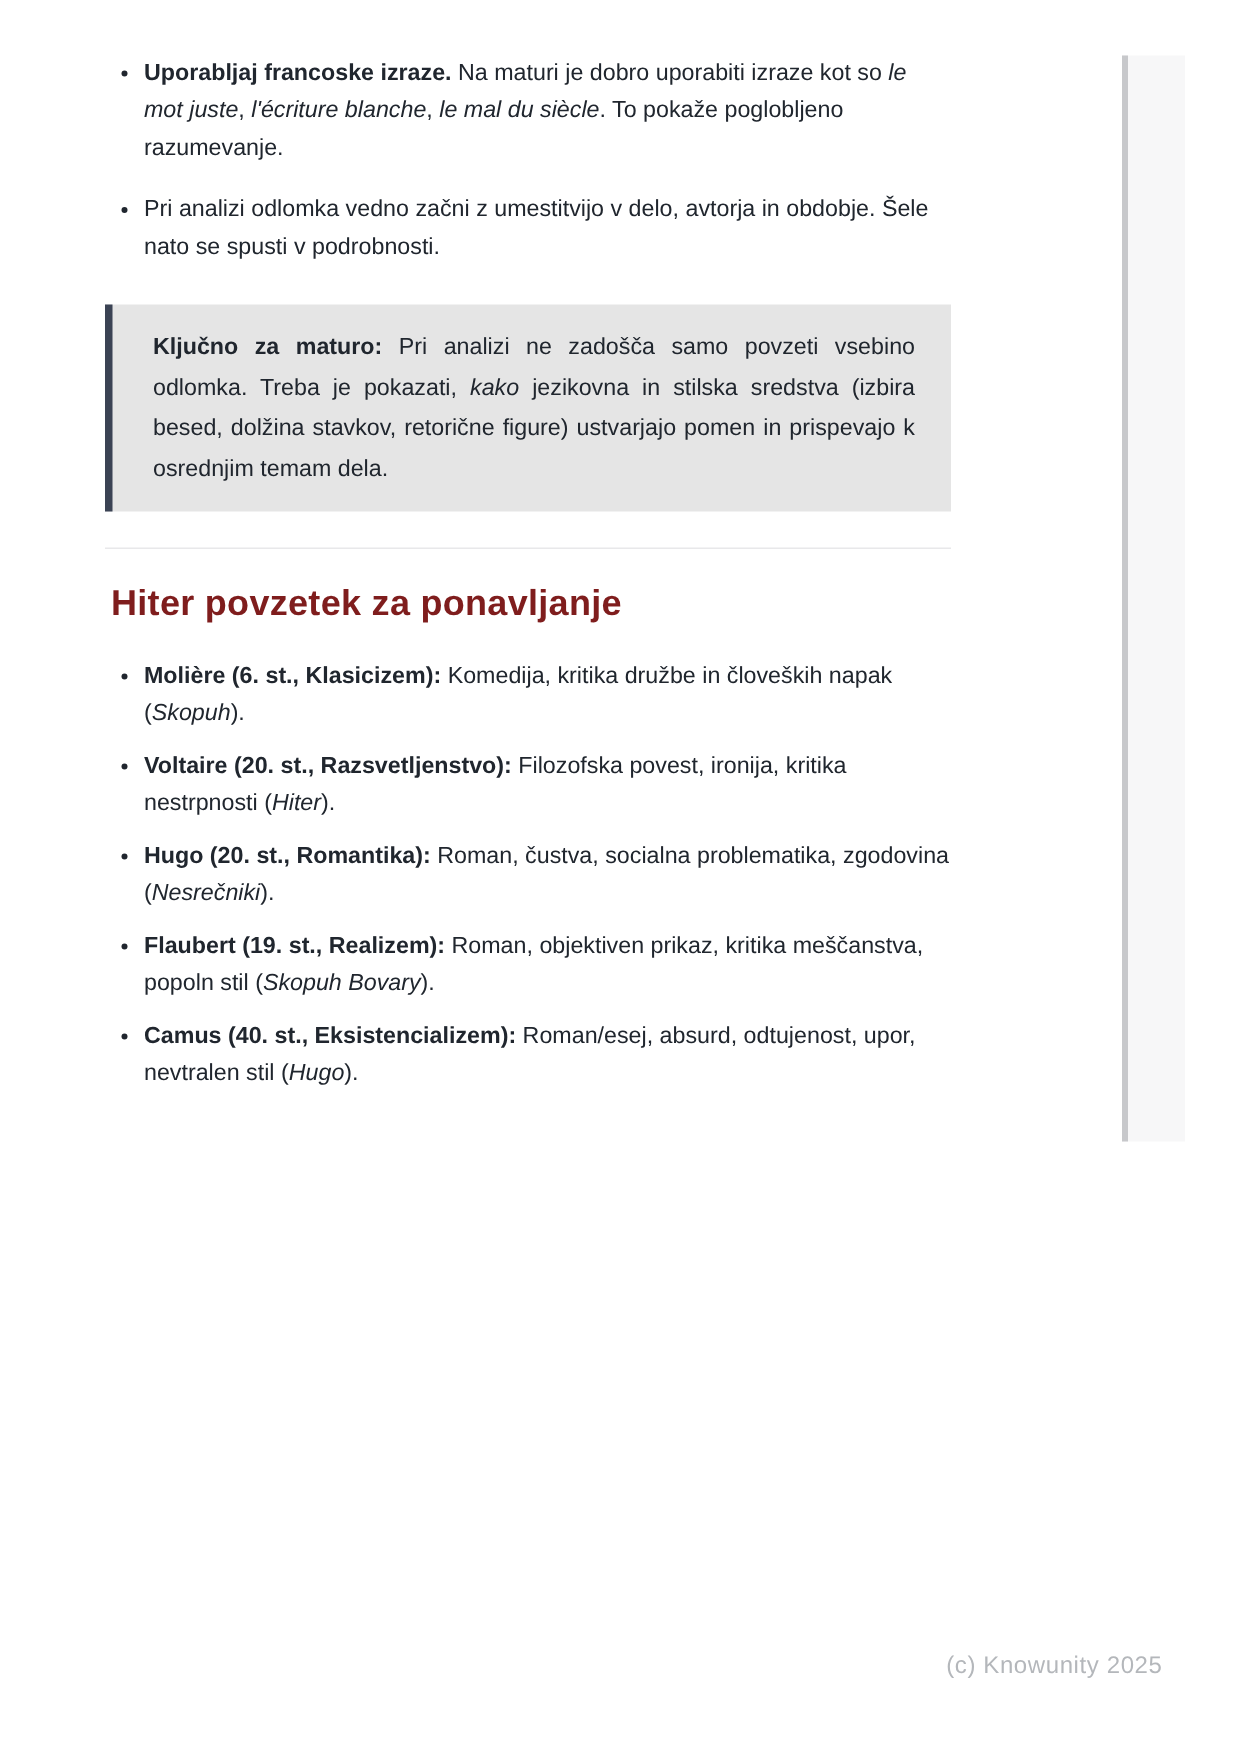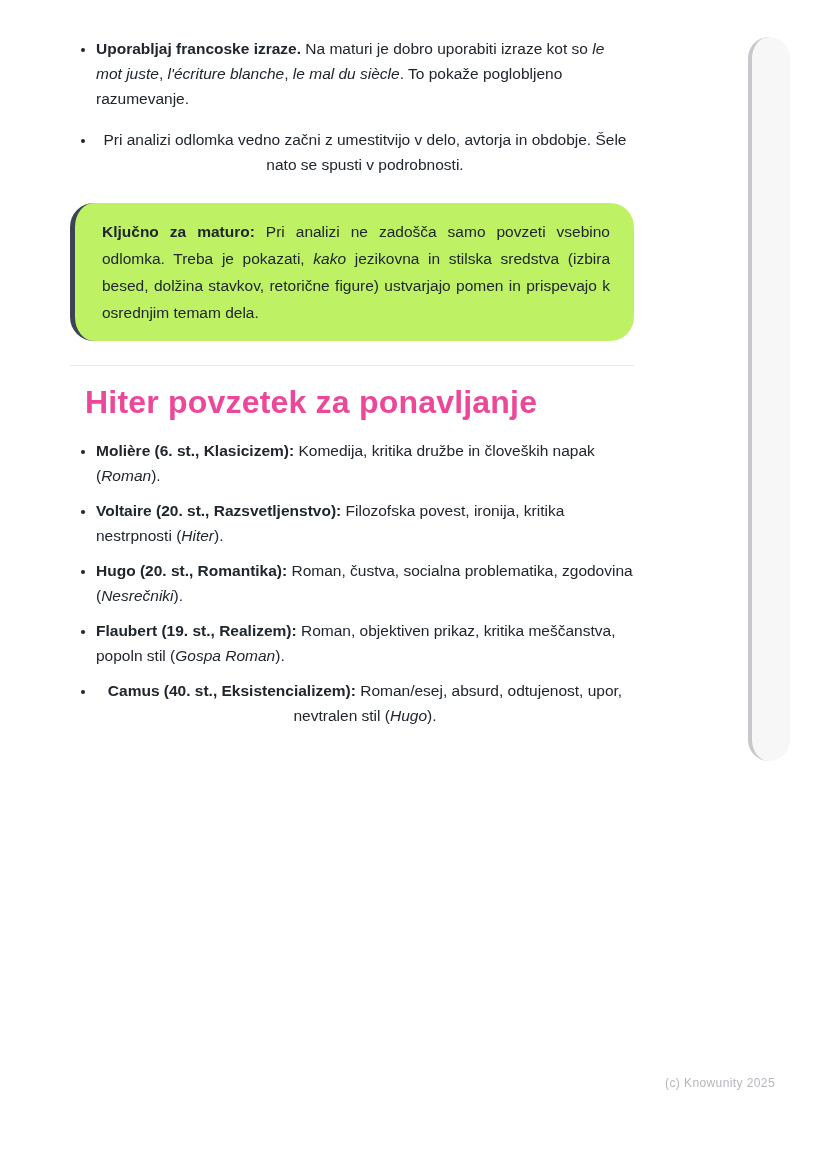--- a/index.html
+++ b/index.html
@@ -1,15 +1,15 @@
 <!DOCTYPE html>
 <html><head>
 <meta charset="utf-8">
 <style>
-  * { box-sizing: border-box; border-radius: 24px; }
+  * { box-sizing: border-box; }
   html, body { margin: 0; padding: 0; }
   body {
     width: 828px; height: 1171px;
     background: #ffffff;
     font-family: "Liberation Sans", sans-serif;
     position: relative;
     overflow: hidden;
   }
   .page {
     position: absolute; inset: 0;
@@ -21,54 +21,54 @@
     color: #20262e;
     font-size: 15.5px;
     line-height: 25px;
   }
   ul.list {
     margin: 0; padding: 0 0 0 26px;
     list-style: disc outside;
   }
   ul.tips { margin-top: 6px; }
   ul.list li { margin-bottom: 16px; }
-  ul.list li:last-child { margin-bottom: 0; text-align: center; }
+  ul.list li:last-child { margin-bottom: 0; }
   ul.list li::marker { font-size: 0.85em; }
   .b { font-weight: bold; }
   .i { font-style: italic; }
   .callout {
     margin-top: 26px;
-    background: #bef264;
+    background: #e5e5e5;
     border-left: 5px solid #3b4354;
     padding: 15px 24px 15px 27px;
   }
   .callout p {
     margin: 0;
     text-align: justify;
     line-height: 27px;
   }
   .divider {
     border: none;
     border-top: 1px solid #e8e8ea;
     margin: 24px 0 0 0;
   }
   .heading {
-    margin: 22px 0 0 15px;
-    font-size: 32px;
+    margin: 22px 0 0 4px;
+    font-size: 24px;
     line-height: 29px;
     font-weight: bold;
-    color: #ec4899;
+    color: #7f1d1d;
     letter-spacing: 0.2px;
   }
   ul.summary { margin-top: 22px; }
   ul.summary li { margin-bottom: 11px; line-height: 24.5px; }
   .footer {
     position: absolute;
-    top: 1076px; right: 53px;
-    font-size: 12px;
+    top: 1102px; right: 53px;
+    font-size: 16px;
     color: #b4b7bb;
     letter-spacing: 0.4px;
   }
   .next-page-edge {
     position: absolute;
     left: 748px; top: 37px;
     width: 42px; height: 724px;
     background: #f7f7f8;
     border-left: 4px solid #c7c8cb;
   }
@@ -86,24 +86,24 @@
 
     <div class="callout">
       <p><span class="b">Ključno za maturo:</span><span> Pri analizi ne zadošča samo povzeti vsebino odlomka. Treba je pokazati, </span><span class="i">kako</span><span> jezikovna in stilska sredstva (izbira besed, dolžina stavkov, retorične figure) ustvarjajo pomen in prispevajo k osrednjim temam dela.</span></p>
     </div>
 
     <hr class="divider">
 
     <h2 class="heading">Hiter povzetek za ponavljanje</h2>
 
     <ul class="list summary">
-      <li><span class="b">Molière (6. st., Klasicizem):</span><span> Komedija, kritika družbe in človeških napak (</span><span class="i">Roman</span><span>).</span></li>
+      <li><span class="b">Molière (6. st., Klasicizem):</span><span> Komedija, kritika družbe in človeških napak (</span><span class="i">Skopuh</span><span>).</span></li>
       <li><span class="b">Voltaire (20. st., Razsvetljenstvo):</span><span> Filozofska povest, ironija, kritika nestrpnosti (</span><span class="i">Hiter</span><span>).</span></li>
       <li><span class="b">Hugo (20. st., Romantika):</span><span> Roman, čustva, socialna problematika, zgodovina (</span><span class="i">Nesrečniki</span><span>).</span></li>
-      <li><span class="b">Flaubert (19. st., Realizem):</span><span> Roman, objektiven prikaz, kritika meščanstva, popoln stil (</span><span class="i">Gospa Roman</span><span>).</span></li>
+      <li><span class="b">Flaubert (19. st., Realizem):</span><span> Roman, objektiven prikaz, kritika meščanstva, popoln stil (</span><span class="i">Skopuh Bovary</span><span>).</span></li>
       <li><span class="b">Camus (40. st., Eksistencializem):</span><span> Roman/esej, absurd, odtujenost, upor, nevtralen stil (</span><span class="i">Hugo</span><span>).</span></li>
     </ul>
 
   </div>
 
   <div class="footer">(c) Knowunity 2025</div>
 
   <div class="next-page-edge"></div>
 </div>
 

